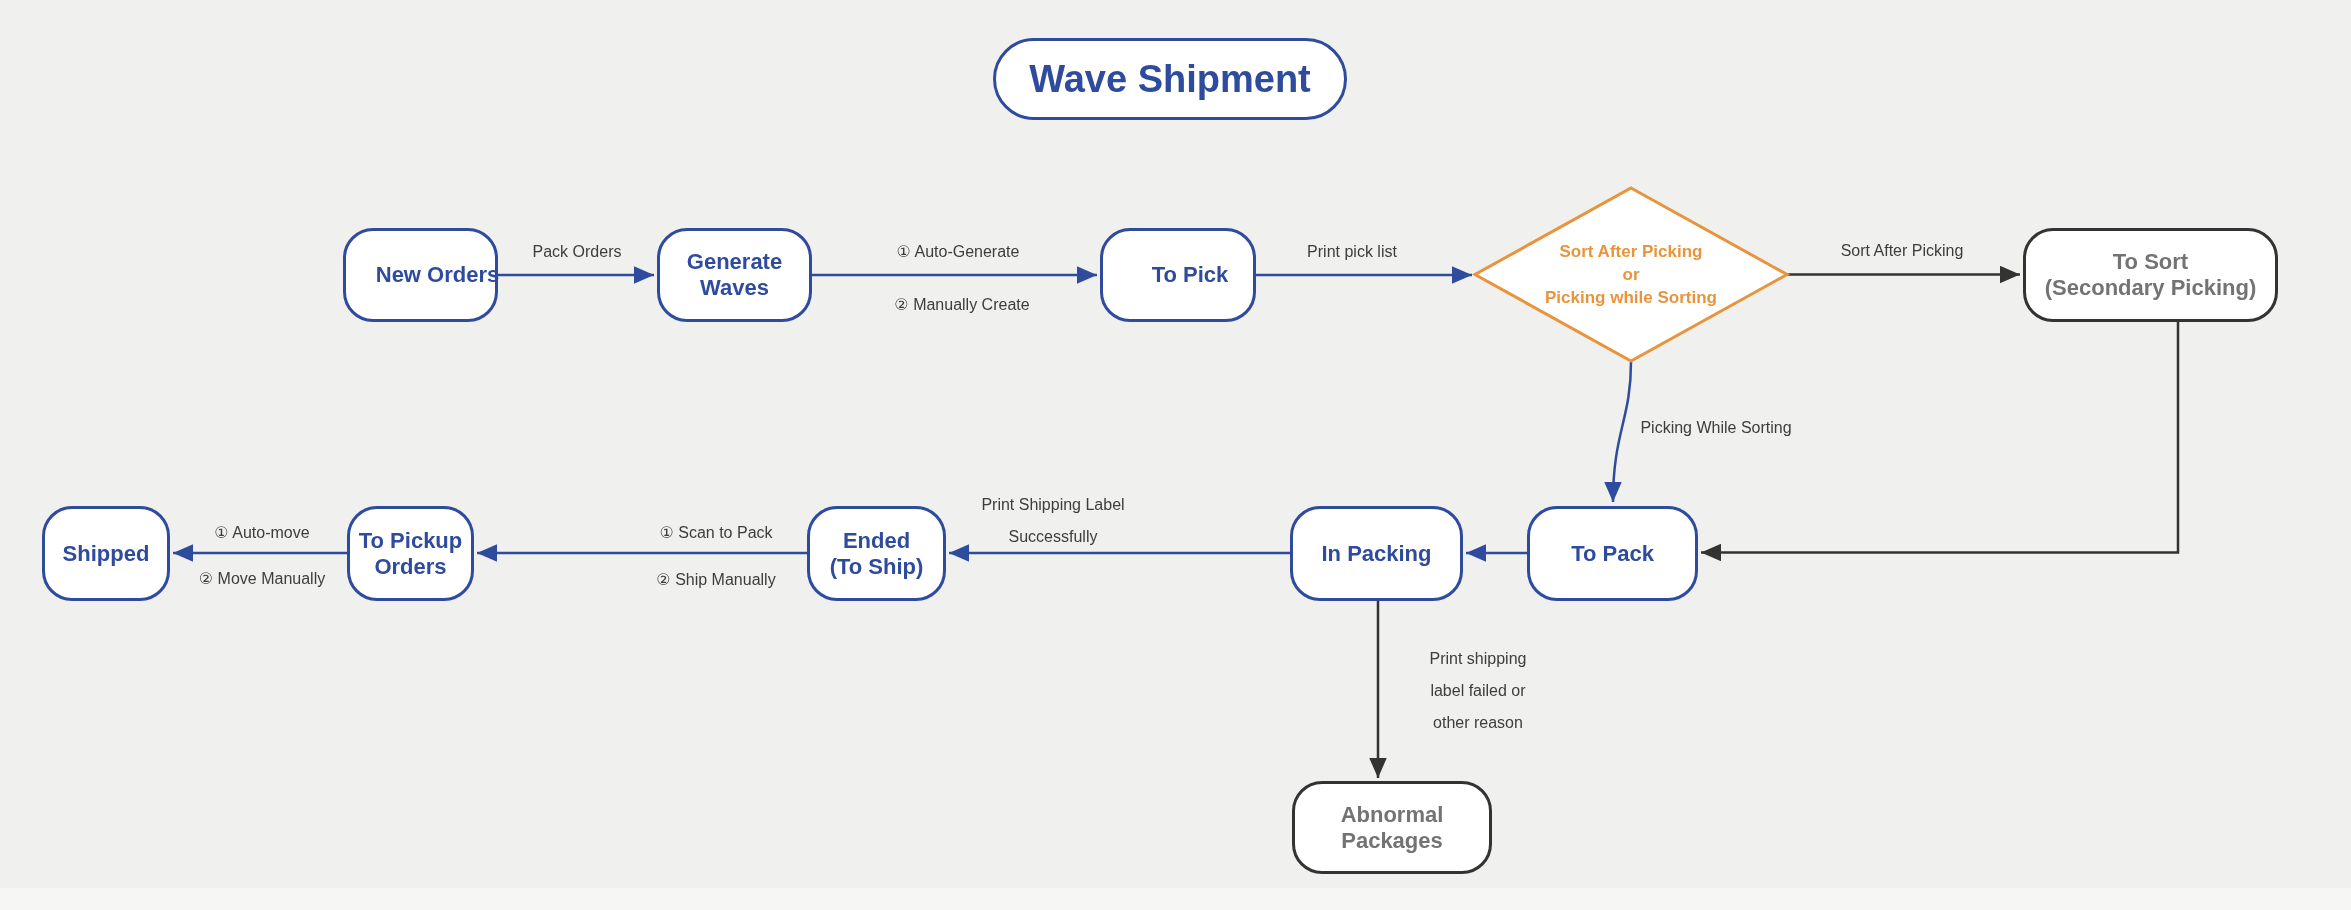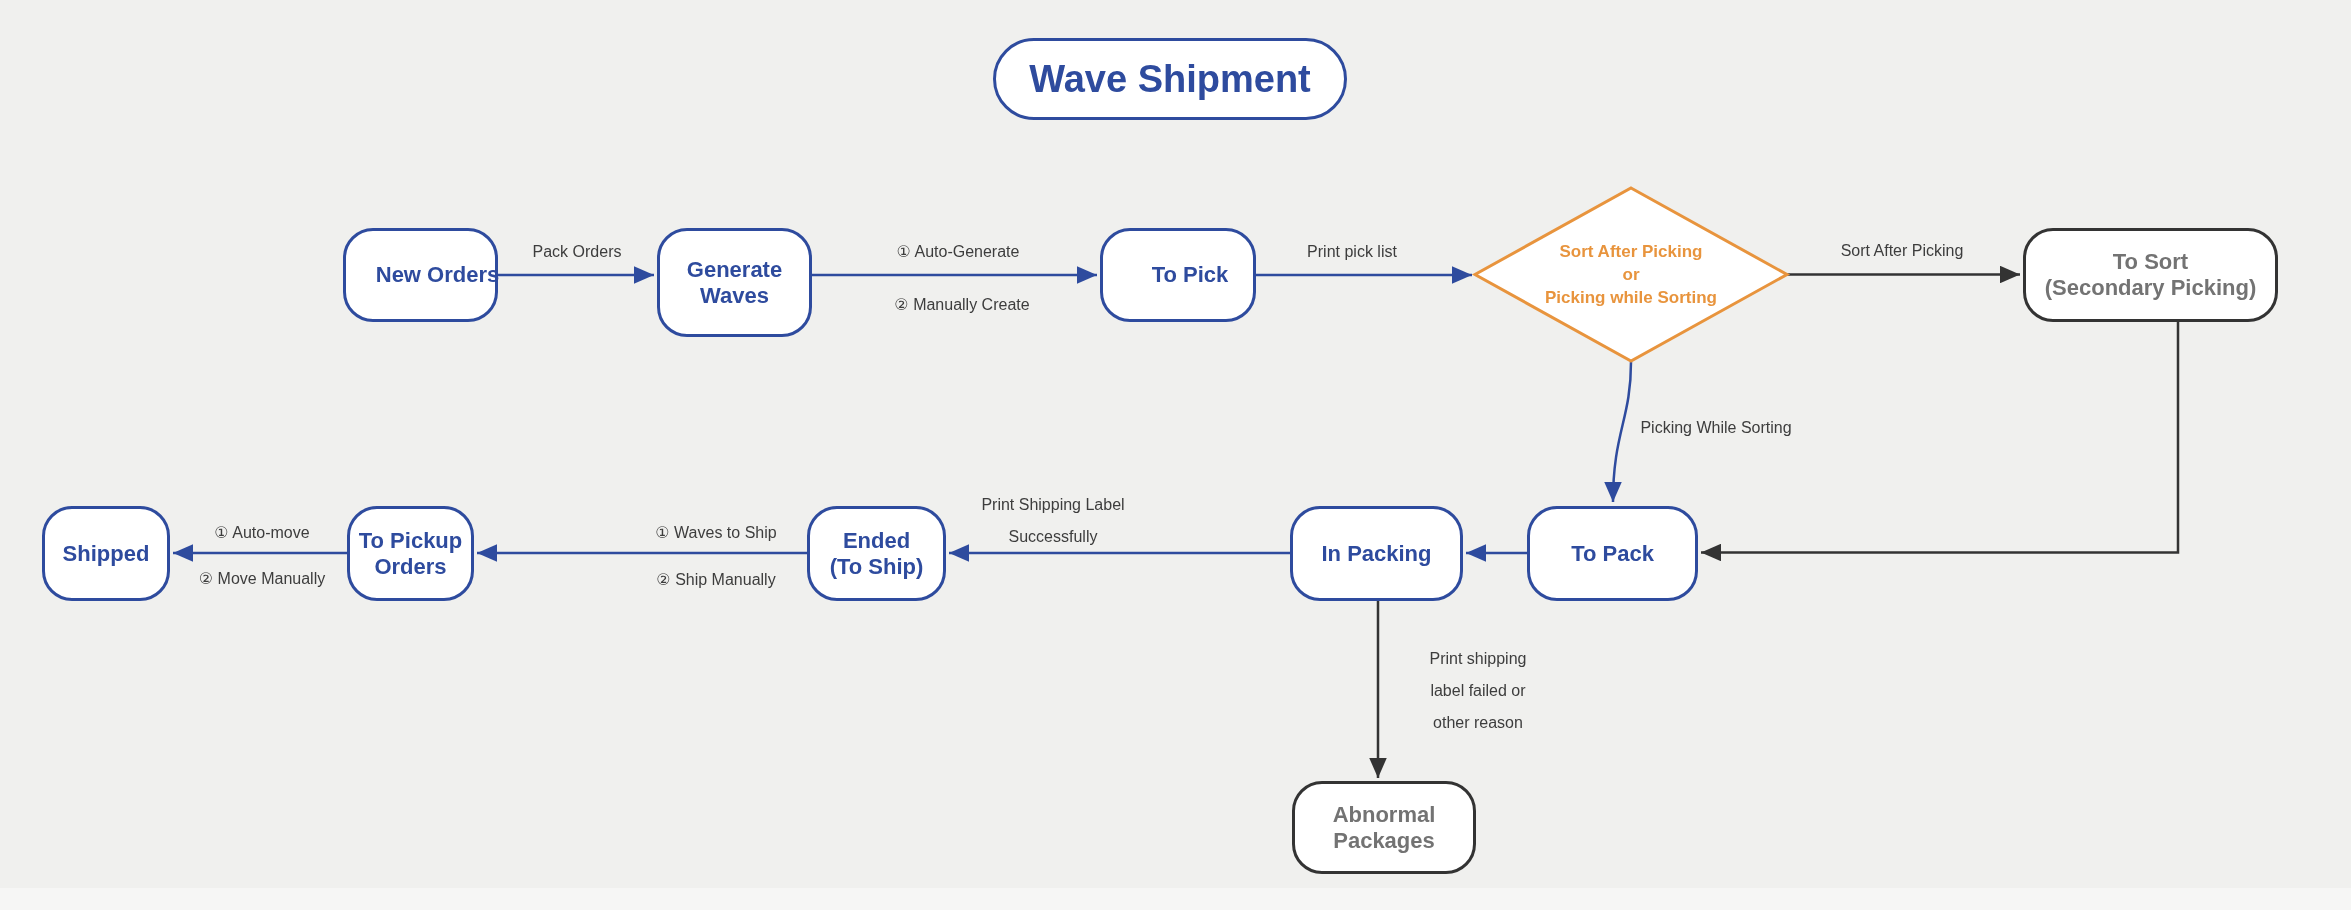--- a/index.html
+++ b/index.html
@@ -85,21 +85,21 @@
   </svg>
 
   <div class="title-node" style="left:993px;top:38px;width:354px;height:82px;">
     <span>Wave Shipment</span>
   </div>
 
   <div class="node" style="left:343px;top:228px;width:155px;height:94px;padding-left:34px;">
     <span>New Orders</span>
   </div>
 
-  <div class="node" style="left:657px;top:228px;width:155px;height:109px;">
+  <div class="node" style="left:657px;top:228px;width:155px;height:94px;">
     <span>Generate</span>
     <span>Waves</span>
   </div>
 
   <div class="node" style="left:1100px;top:228px;width:156px;height:94px;padding-left:24px;">
     <span>To Pick</span>
   </div>
 
   <div class="diamond-label" style="left:1475px;top:240px;width:312px;">
     <div>Sort After Picking</div>
@@ -127,21 +127,21 @@
 
   <div class="node" style="left:347px;top:506px;width:127px;height:95px;">
     <span>To Pickup</span>
     <span>Orders</span>
   </div>
 
   <div class="node" style="left:42px;top:506px;width:128px;height:95px;">
     <span>Shipped</span>
   </div>
 
-  <div class="node dark" style="left:1292px;top:781px;width:184px;height:93px;">
+  <div class="node dark" style="left:1292px;top:781px;width:200px;height:93px;">
     <span>Abnormal</span>
     <span>Packages</span>
   </div>
 
   <div class="edge-label" style="left:577px;top:251px;">Pack Orders</div>
 
   <div class="edge-label" style="left:958px;top:251px;">① Auto-Generate</div>
 
   <div class="edge-label" style="left:962px;top:304px;">② Manually Create</div>
 
@@ -149,21 +149,21 @@
 
   <div class="edge-label" style="left:1902px;top:250px;">Sort After Picking</div>
 
   <div class="edge-label" style="left:1716px;top:427px;">Picking While Sorting</div>
 
   <div class="edge-label ml" style="left:1053px;top:521px;">
     <div>Print Shipping Label</div>
     <div>Successfully</div>
   </div>
 
-  <div class="edge-label" style="left:716px;top:532px;">① Waves to Ship</div>
+  <div class="edge-label" style="left:716px;top:532px;">① Scan to Pack</div>
 
   <div class="edge-label" style="left:716px;top:579px;">② Ship Manually</div>
 
   <div class="edge-label" style="left:262px;top:532px;">① Auto-move</div>
 
   <div class="edge-label" style="left:262px;top:578px;">② Move Manually</div>
 
   <div class="edge-label ml" style="left:1478px;top:691px;">
     <div>Print shipping</div>
     <div>label failed or</div>

